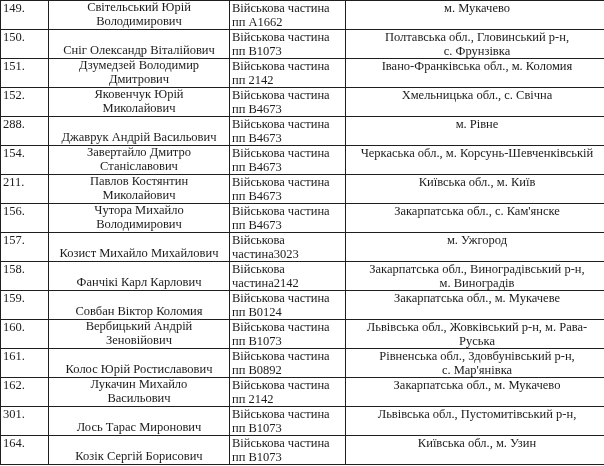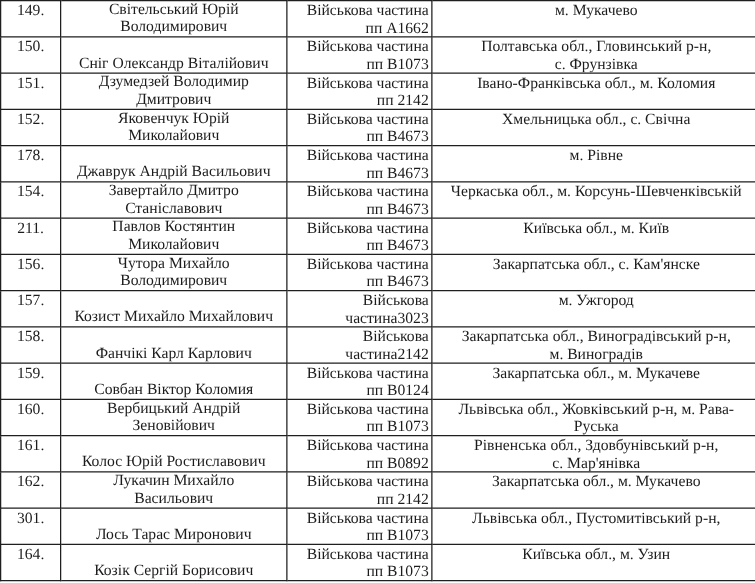--- a/index.html
+++ b/index.html
@@ -27,34 +27,33 @@
     padding: 0 2px;
     font-size: 12.5px;
     line-height: 13.5px;
     overflow: hidden;
   }
   tr {
     height: 29px;
   }
   td.col-num {
     width: 43px;
-    text-align: center;
     vertical-align: top;
     padding-top: 1px;
   }
   td.col-name {
     width: 176px;
     text-align: center;
     vertical-align: bottom;
     padding-bottom: 1px;
     margin-left: 24px;
   }
   td.col-unit {
     width: 111px;
-    text-align: right;
+    text-align: left;
     vertical-align: top;
     padding-top: 1px;
   }
   td.col-loc {
     width: 258px;
     text-align: center;
     vertical-align: top;
     padding-top: 1px;
   }
 </style>
@@ -82,21 +81,21 @@
           <td class="col-unit">Військова частина<br>пп 2142</td>
           <td class="col-loc">Івано-Франківська обл., м. Коломия</td>
         </tr>
         <tr>
           <td class="col-num">152.</td>
           <td class="col-name">Яковенчук Юрій<br>Миколайович</td>
           <td class="col-unit">Військова частина<br>пп В4673</td>
           <td class="col-loc">Хмельницька обл., с. Свічна</td>
         </tr>
         <tr>
-          <td class="col-num">178.</td>
+          <td class="col-num">288.</td>
           <td class="col-name">Джаврук Андрій Васильович</td>
           <td class="col-unit">Військова частина<br>пп В4673</td>
           <td class="col-loc">м. Рівне</td>
         </tr>
         <tr>
           <td class="col-num">154.</td>
           <td class="col-name">Завертайло Дмитро<br>Станіславович</td>
           <td class="col-unit">Військова частина<br>пп В4673</td>
           <td class="col-loc">Черкаська обл., м. Корсунь-Шевченківській</td>
         </tr>

